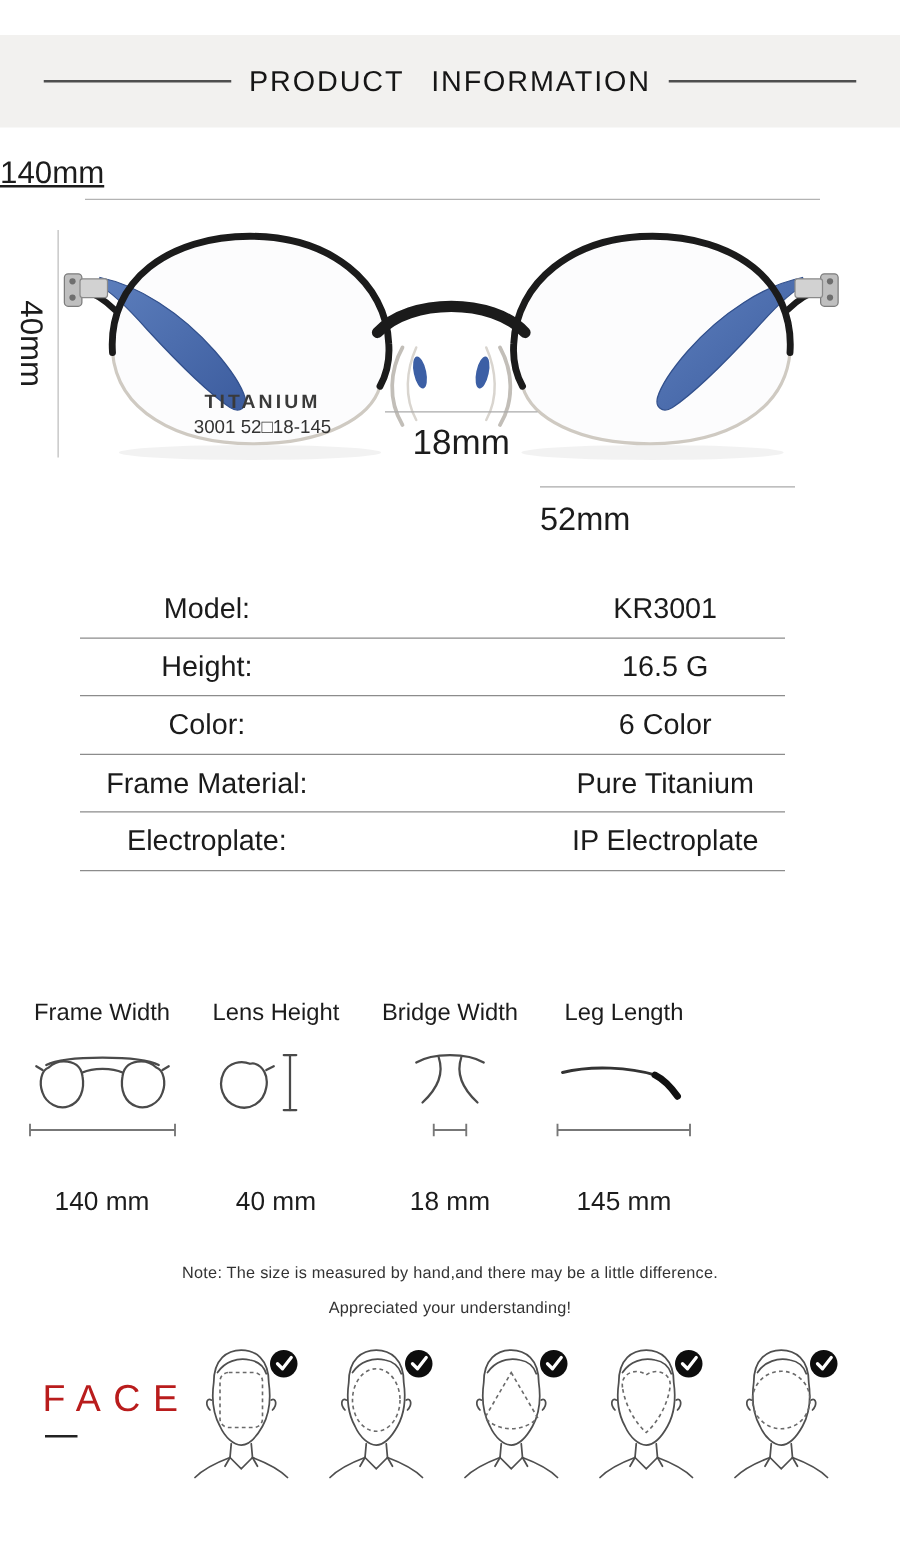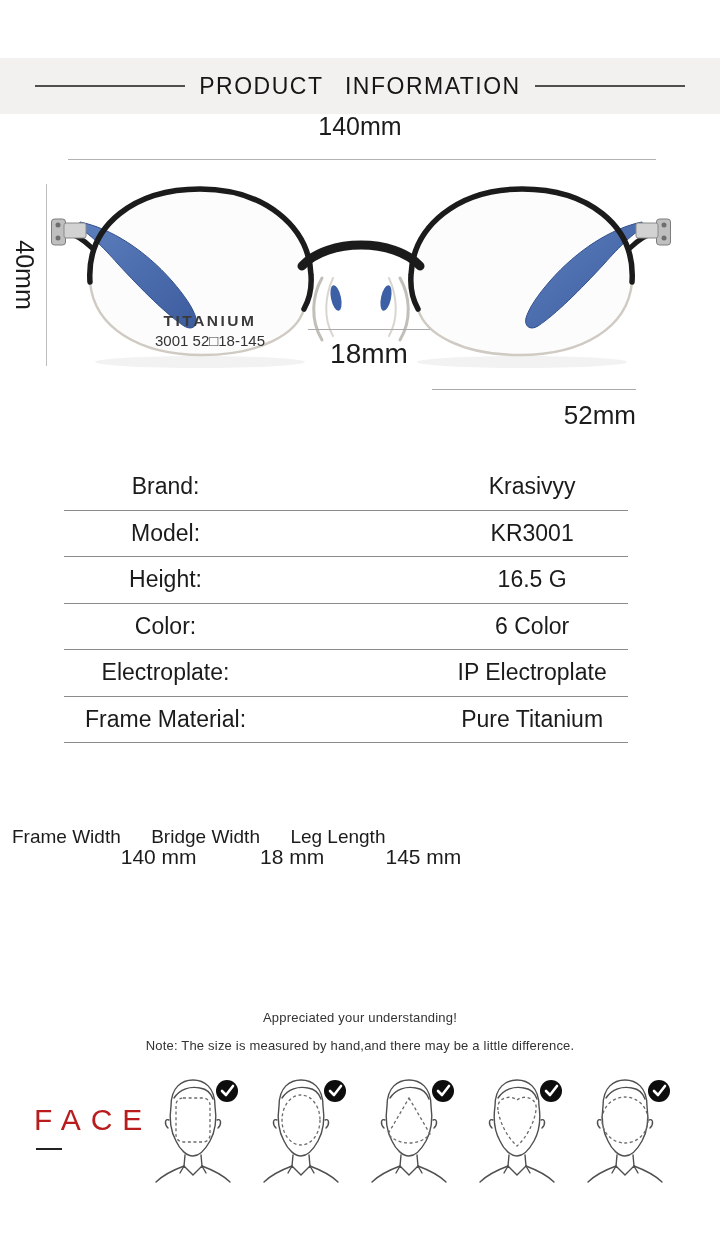--- a/index.html
+++ b/index.html
@@ -1,41 +1,41 @@
 <!DOCTYPE html>
 <html><head>
 <meta charset="utf-8">
 <style>
   html,body{margin:0;padding:0;background:#ffffff;}
   .page{position:relative;width:720px;height:1233px;background:#ffffff;overflow:hidden;
         font-family:"Liberation Sans","DejaVu Sans",sans-serif;color:#1d1d1d;}
 
   
-  .header-band{position:absolute;top:28px;left:0;right:0;height:56px;background:#f2f1ef;
-               display:flex;align-items:center;justify-content:center;margin-top:30px;}
+  .header-band{position:absolute;top:28px;left:0;right:0;height:74px;background:#f2f1ef;
+               display:flex;align-items:center;justify-content:center;}
   .header-line{width:150px;height:2px;background:#4f4f4f;margin:0 14px;}
   .header-title{font-size:23px;letter-spacing:1.5px;word-spacing:14px;color:#161616;}
 
   
   .abs{position:absolute;}
   .dim-big{font-size:25px;color:#1c1c1c;}
   .hline{height:0;border-top:1px solid #b3b3b3;}
   .vline{width:0;border-left:1px solid #bdbdbd;}
   .rot90{transform:translate(-50%,-50%) rotate(90deg);transform-origin:center;}
 
   
   .spec{position:absolute;top:464px;left:64px;width:564px;}
   .spec-row{display:flex;align-items:center;height:45.5px;border-bottom:1px solid #8c8c8c;}
   .spec-label{width:36%;text-align:center;font-size:23px;color:#1b1b1b;}
   .spec-spacer{flex:1;}
   .spec-value{width:34%;text-align:center;font-size:23px;color:#1b1b1b;}
 
   
   .dims{position:absolute;top:800px;left:12px;right:12px;display:flex;}
-  .dim-col{width:20%;display:flex;flex-direction:row;align-items:center;}
+  .dim-col{width:20%;display:flex;flex-direction:column;align-items:center;}
   .dim-label{font-size:19px;color:#1c1c1c;white-space:nowrap;}
   .dim-icon{margin-top:14px;}
   .dim-measure{margin-top:2px;}
   .dim-measure.hiddenm{visibility:hidden;}
   .dim-value{margin-top:40px;font-size:21px;color:#1c1c1c;white-space:nowrap;}
 
   
   .note{position:absolute;top:1004px;left:0;right:0;text-align:center;
         font-size:13px;line-height:28px;color:#333;letter-spacing:.2px;}
 
@@ -70,21 +70,21 @@
       </g>
     </defs>
   </svg>
 
   <div class="header-band">
     <div class="header-line"></div>
     <div class="header-title">PRODUCT INFORMATION</div>
     <div class="header-line"></div>
   </div>
 
-  <div class="abs dim-big" style="left:0;right:0;top:112px;text-align:center;">140mm</div>
+  <div class="abs dim-big" style="left:0;right:0;top:124px;text-align:left;text-decoration:underline;">140mm</div>
   <div class="abs hline" style="left:68px;width:588px;top:159px;"></div>
 
   <div class="abs vline" style="left:46px;top:184px;height:182px;"></div>
   <div class="abs dim-big rot90" style="left:24px;top:275px;white-space:nowrap;">40mm</div>
 
   <svg class="abs" style="left:50px;top:178px;" width="622" height="205" viewBox="0 0 622 205">
 
     <ellipse cx="150" cy="184" rx="105" ry="6" fill="#000" opacity="0.05"></ellipse>
     <ellipse cx="472" cy="184" rx="105" ry="6" fill="#000" opacity="0.05"></ellipse>
 
@@ -129,52 +129,47 @@
     </g>
 
     <text x="160" y="148" text-anchor="middle" font-size="15.5" letter-spacing="2.5" font-weight="600" fill="#3a3a3a">TITANIUM</text>
     <text x="160" y="168" text-anchor="middle" font-size="15" fill="#333">3001 52□18-145</text>
   </svg>
 
   <div class="abs hline" style="left:308px;width:122px;top:329px;border-top-color:#aaa;"></div>
   <div class="abs dim-big" style="left:308px;width:122px;top:338px;text-align:center;font-size:28px;">18mm</div>
 
   <div class="abs hline" style="left:432px;width:204px;top:389px;border-top-color:#aaa;"></div>
-  <div class="abs dim-big" style="left:432px;width:204px;top:400px;text-align:right;font-size:26px;">52mm</div>
+  <div class="abs dim-big" style="left:432px;width:204px;top:400px;text-align:left;font-size:26px;">52mm</div>
 
   <div class="spec">
     <div class="spec-row">
-      <div class="spec-label">Brand:</div>
-      <div class="spec-spacer"></div>
-      <div class="spec-value">Krasivyy</div>
-    </div>
-    <div class="spec-row">
       <div class="spec-label">Model:</div>
       <div class="spec-spacer"></div>
       <div class="spec-value">KR3001</div>
     </div>
     <div class="spec-row">
       <div class="spec-label">Height:</div>
       <div class="spec-spacer"></div>
       <div class="spec-value">16.5 G</div>
     </div>
     <div class="spec-row">
       <div class="spec-label">Color:</div>
       <div class="spec-spacer"></div>
       <div class="spec-value">6 Color</div>
     </div>
     <div class="spec-row">
+      <div class="spec-label">Frame Material:</div>
+      <div class="spec-spacer"></div>
+      <div class="spec-value">Pure Titanium</div>
+    </div>
+    <div class="spec-row">
       <div class="spec-label">Electroplate:</div>
       <div class="spec-spacer"></div>
       <div class="spec-value">IP Electroplate</div>
-    </div>
-    <div class="spec-row">
-      <div class="spec-label">Frame Material:</div>
-      <div class="spec-spacer"></div>
-      <div class="spec-value">Pure Titanium</div>
     </div>
   </div>
 
   <div class="dims">
 
     <div class="dim-col">
       <div class="dim-label">Frame Width</div>
       <svg class="dim-icon" width="120" height="60" viewBox="0 0 110 60" fill="none">
         <g stroke="#4a4a4a" stroke-width="1.8" stroke-linecap="round">
           <path d="M 12,18 C 6,20 4,30 7,38 C 10,47 20,52 28,49 C 37,46 41,36 39,25 C 38,17 32,13 24,13 C 19,13 15,15 12,18 Z"></path>
@@ -187,20 +182,34 @@
       <svg class="dim-measure" width="120" height="12" viewBox="0 0 120 12">
         <g stroke="#777" stroke-width="1.5">
             <line x1="2" y1="6" x2="118" y2="6"></line>
             <line x1="2" y1="1" x2="2" y2="11"></line>
             <line x1="118" y1="1" x2="118" y2="11"></line>
           </g>
       </svg>
       <div class="dim-value">140 mm</div>
     </div>
 
+    <div class="dim-col">
+      <div class="dim-label">Lens Height</div>
+      <svg class="dim-icon" width="120" height="60" viewBox="0 0 110 60" fill="none">
+        <g stroke="#4a4a4a" stroke-width="1.8" stroke-linecap="round">
+          <path d="M 34,15 C 27,12 17,14 13,22 C 8,32 12,45 23,49 C 34,53 45,46 47,34 C 49,24 44,17 38,15 C 37,14.6 35.5,14.7 34,15 Z"></path>
+          <path d="M 47,20 L 53,17"></path>
+          <line x1="66" y1="8" x2="66" y2="52"></line>
+          <line x1="61" y1="8" x2="71" y2="8"></line>
+            <line x1="61" y1="52" x2="71" y2="52"></line>
+        </g>
+      </svg>
+      <svg class="dim-measure hiddenm" width="54" height="12" viewBox="0 0 54 12"></svg>
+      <div class="dim-value">40 mm</div>
+    </div>
 
 
     <div class="dim-col">
       <div class="dim-label">Bridge Width</div>
       <svg class="dim-icon" width="120" height="60" viewBox="0 0 110 60" fill="none">
         <g stroke="#4a4a4a" stroke-width="1.8" stroke-linecap="round">
           <path d="M 28,14 C 41,6 69,6 82,14"></path>
           <path d="M 46,10 C 50,22 46,34 33,46"></path>
           <path d="M 64,10 C 60,22 64,34 77,46"></path>
         </g>
@@ -227,22 +236,22 @@
             <line x1="2" y1="1" x2="2" y2="11"></line>
             <line x1="108" y1="1" x2="108" y2="11"></line>
           </g>
       </svg>
       <div class="dim-value">145 mm</div>
     </div>
 
   </div>
 
   <div class="note">
+    <div>Note: The size is measured by hand,and there may be a little difference.</div>
     <div>Appreciated your understanding!</div>
-    <div>Note: The size is measured by hand,and there may be a little difference.</div>
   </div>
 
   <div class="face-title">FACE</div>
   <div class="face-underline"></div>
 
   <div class="faces">
     <svg width="100" height="112" viewBox="0 0 100 112">
       <use href="#head"></use>
       <rect x="34" y="22" width="34" height="44" rx="7" fill="none" stroke="#6a6a6a" stroke-width="1.3" stroke-dasharray="3 2.6"></rect>
       <use href="#badge" transform="translate(85,15)"></use>

